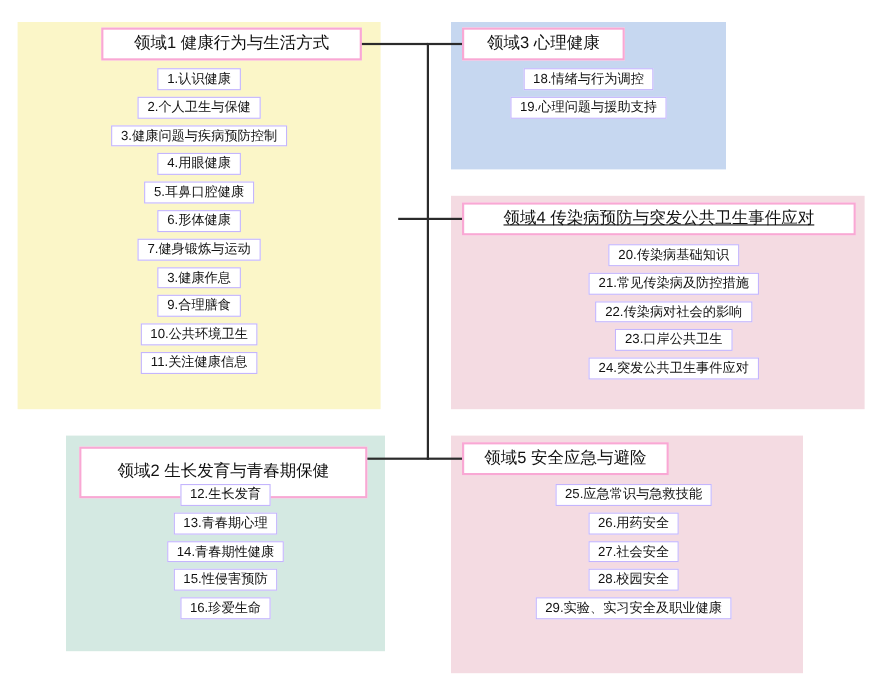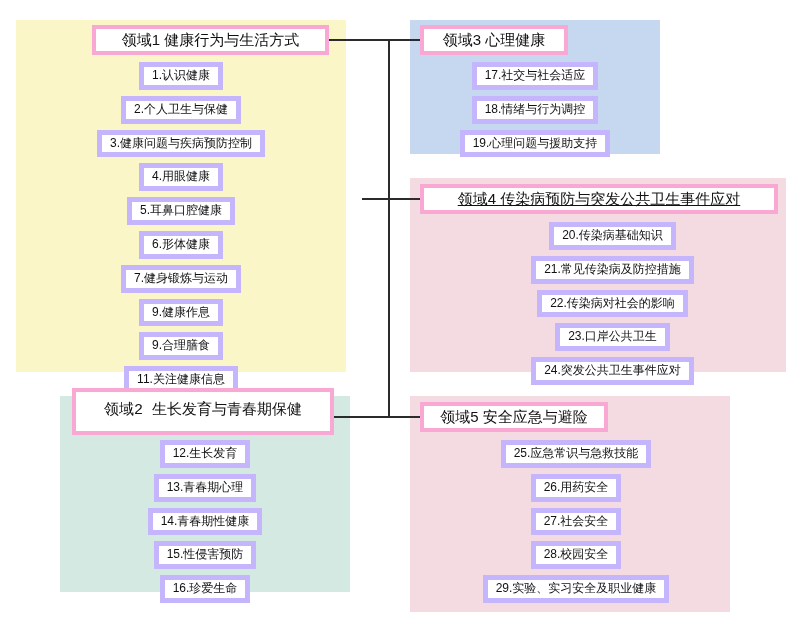--- a/index.html
+++ b/index.html
@@ -18,41 +18,41 @@
     overflow: hidden;
   }
   .panel {
     position: absolute;
     box-sizing: border-box;
   }
   .panel-title {
     position: absolute;
     box-sizing: border-box;
     background: #ffffff;
-    border: 4px solid #f9a8d4;
+    border: 2px solid #f9a8d4;
     font-size: 15px;
     color: #111111;
     display: flex;
     align-items: center;
     justify-content: center;
     padding: 3px 10px;
     white-space: nowrap;
     line-height: 1.1;
   }
   .items {
     position: absolute;
     box-sizing: border-box;
     display: flex;
     flex-direction: column;
     align-items: center;
   }
   .item {
     box-sizing: border-box;
     background: #ffffff;
-    border: 5px solid #c4b5fd;
+    border: 1px solid #c4b5fd;
     font-size: 12px;
     color: #111111;
     padding: 2px 8px;
     margin-bottom: 6px;
     white-space: nowrap;
     line-height: 1.15;
     text-align: center;
   }
   .connector {
     position: absolute;
@@ -67,39 +67,39 @@
   <div class="panel" style="left:16px; top:20px; width:330px; height:352px; background:#fbf6c8;"></div>
   <div class="panel-title" style="left:92px; top:25px; width:237px; height:30px;">领域1 健康行为与生活方式</div>
   <div class="items" style="left:16px; top:62px; width:330px;">
     <div class="item">1.认识健康</div>
     <div class="item">2.个人卫生与保健</div>
     <div class="item">3.健康问题与疾病预防控制</div>
     <div class="item">4.用眼健康</div>
     <div class="item">5.耳鼻口腔健康</div>
     <div class="item">6.形体健康</div>
     <div class="item">7.健身锻炼与运动</div>
-    <div class="item">9.健康作息</div>
+    <div class="item">3.健康作息</div>
     <div class="item">9.合理膳食</div>
+    <div class="item">10.公共环境卫生</div>
     <div class="item">11.关注健康信息</div>
   </div>
 
   <div class="panel" style="left:60px; top:396px; width:290px; height:196px; background:#d4e9e2;"></div>
-  <div class="panel-title" style="left:72px; top:388px; width:262px; height:47px;font-family:Liberation Mono, monospace;">领域2 生长发育与青春期保健</div>
+  <div class="panel-title" style="left:72px; top:406px; width:262px; height:47px;">领域2 生长发育与青春期保健</div>
   <div class="items" style="left:60px; top:440px; width:290px;">
     <div class="item">12.生长发育</div>
     <div class="item">13.青春期心理</div>
     <div class="item">14.青春期性健康</div>
     <div class="item">15.性侵害预防</div>
     <div class="item">16.珍爱生命</div>
   </div>
 
   <div class="panel" style="left:410px; top:20px; width:250px; height:134px; background:#c6d7f0;"></div>
   <div class="panel-title" style="left:420px; top:25px; width:148px; height:30px;">领域3 心理健康</div>
   <div class="items" style="left:410px; top:62px; width:250px;">
-    <div class="item">17.社交与社会适应</div>
     <div class="item">18.情绪与行为调控</div>
     <div class="item">19.心理问题与援助支持</div>
   </div>
 
   <div class="panel" style="left:410px; top:178px; width:376px; height:194px; background:#f4dbe2;"></div>
   <div class="panel-title" style="left:420px; top:184px; width:358px; height:30px;text-decoration:underline;">领域4 传染病预防与突发公共卫生事件应对</div>
   <div class="items" style="left:410px; top:222px; width:376px;padding-left:29px;">
     <div class="item">20.传染病基础知识</div>
     <div class="item">21.常见传染病及防控措施</div>
     <div class="item">22.传染病对社会的影响</div>

